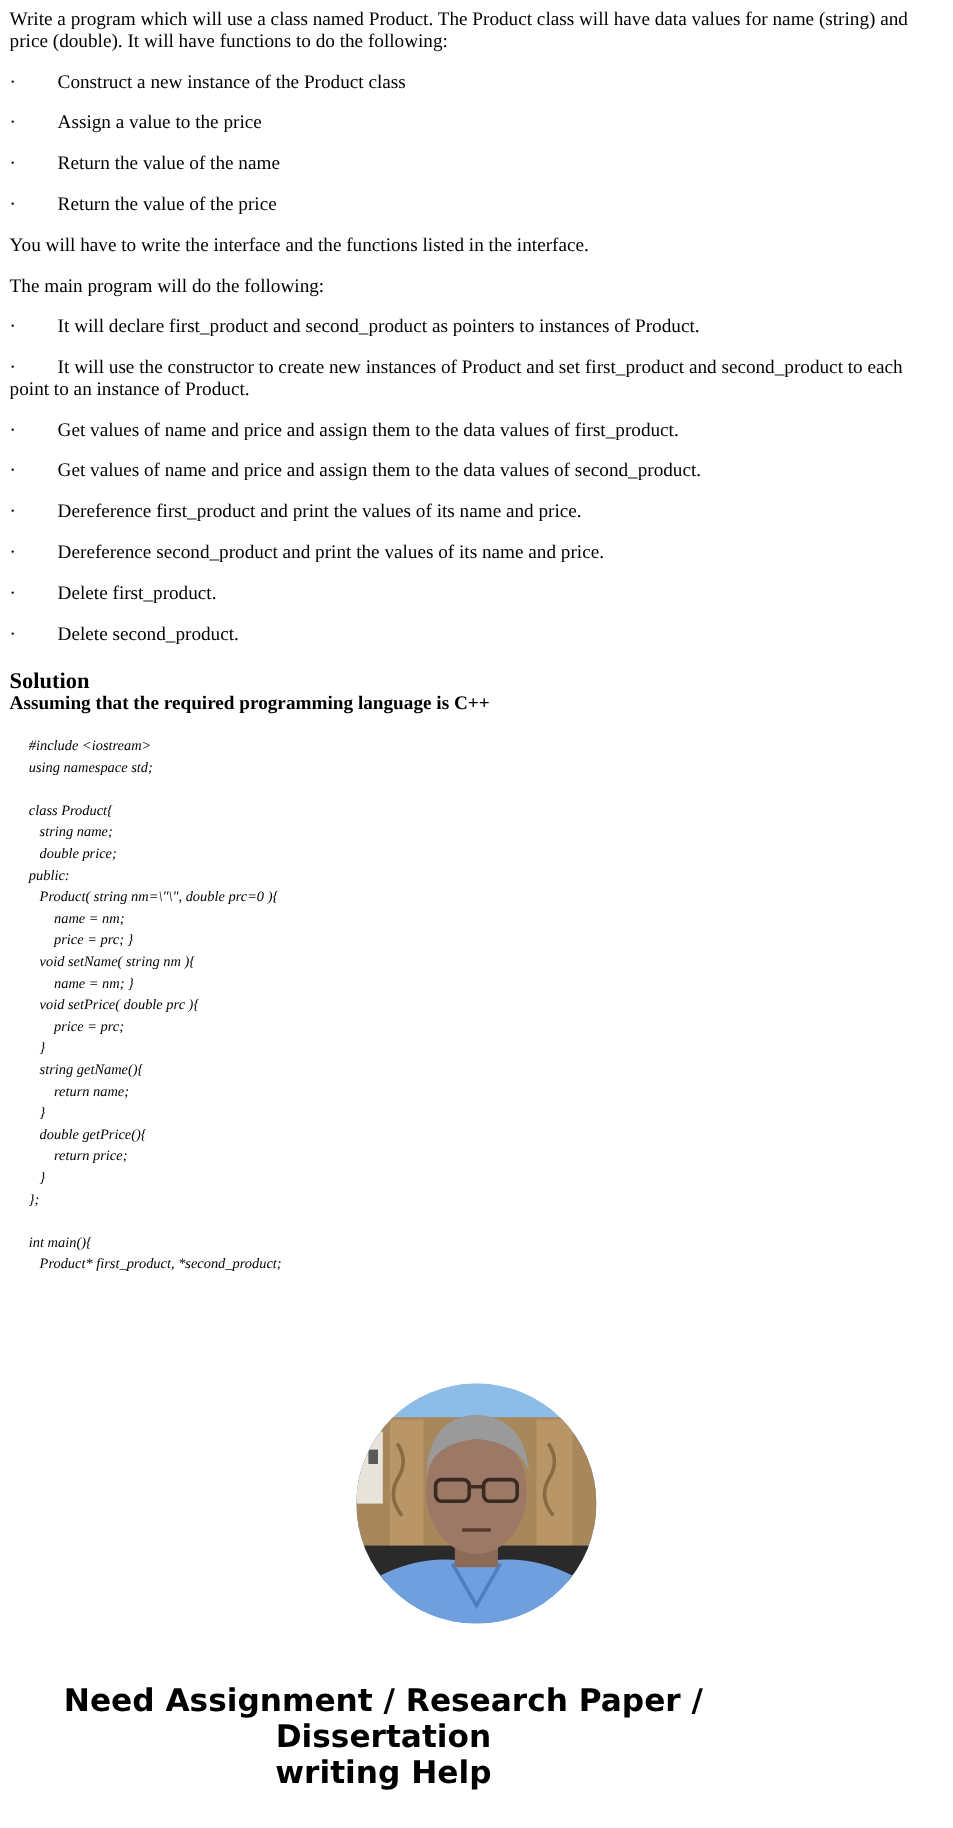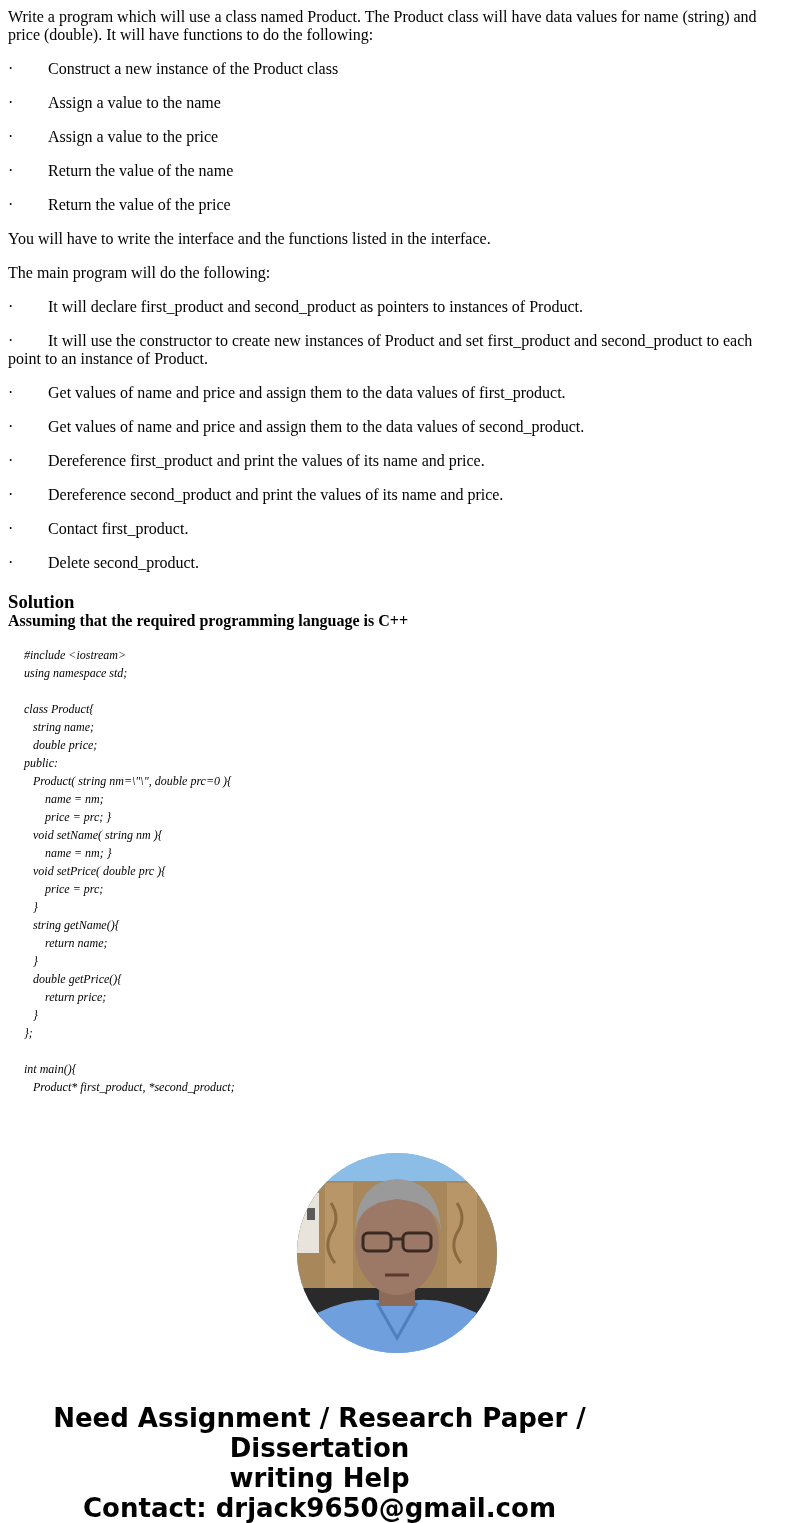--- a/index.html
+++ b/index.html
@@ -39,35 +39,34 @@
       color: #000;
     }
   </style>
 </head>
 <body>
 
 <div class="content">
   <p>Write a program which will use a class named Product. The Product class will have data values for name (string) and price (double). It will have functions to do the following:</p>
 
   <p class="bullet"><span class="dot">·</span><span>Construct a new instance of the Product class</span></p>
-  <p class="bullet"><span class="dot">·</span><span>Assign a value to the name</span></p>
   <p class="bullet"><span class="dot">·</span><span>Assign a value to the price</span></p>
   <p class="bullet"><span class="dot">·</span><span>Return the value of the name</span></p>
   <p class="bullet"><span class="dot">·</span><span>Return the value of the price</span></p>
 
   <p>You will have to write the interface and the functions listed in the interface.</p>
   <p>The main program will do the following:</p>
 
   <p class="bullet"><span class="dot">·</span><span>It will declare first_product and second_product as pointers to instances of Product.</span></p>
   <p class="bullet"><span class="dot">·</span><span>It will use the constructor to create new instances of Product and set first_product and second_product to each point to an instance of Product.</span></p>
   <p class="bullet"><span class="dot">·</span><span>Get values of name and price and assign them to the data values of first_product.</span></p>
   <p class="bullet"><span class="dot">·</span><span>Get values of name and price and assign them to the data values of second_product.</span></p>
   <p class="bullet"><span class="dot">·</span><span>Dereference first_product and print the values of its name and price.</span></p>
   <p class="bullet"><span class="dot">·</span><span>Dereference second_product and print the values of its name and price.</span></p>
-  <p class="bullet"><span class="dot">·</span><span>Contact first_product.</span></p>
+  <p class="bullet"><span class="dot">·</span><span>Delete first_product.</span></p>
   <p class="bullet"><span class="dot">·</span><span>Delete second_product.</span></p>
 
   <h3 class="solution">Solution</h3>
   <p class="assume">Assuming that the required programming language is C++</p>
 
   <div class="code"><div>#include &lt;iostream&gt;</div><div>using namespace std;</div><div>​</div><div>class Product{</div><div>   string name;</div><div>   double price;</div><div>public:</div><div>   Product( string nm=\"\", double prc=0 ){</div><div>       name = nm;</div><div>       price = prc; }</div><div>   void setName( string nm ){</div><div>       name = nm; }</div><div>   void setPrice( double prc ){</div><div>       price = prc;</div><div>   }</div><div>   string getName(){</div><div>       return name;</div><div>   }</div><div>   double getPrice(){</div><div>       return price;</div><div>   }</div><div>};</div><div>​</div><div>int main(){</div><div>   Product* first_product, *second_product;</div></div>
 </div>
 
 <div class="avatar">
   <svg width="200" height="200" viewBox="0 0 200 200">
@@ -96,14 +95,13 @@
     <rect x="106" y="80" width="28" height="18" rx="5" fill="none" stroke="#3a2a22" stroke-width="3"></rect>
     <line x1="94" y1="86" x2="106" y2="86" stroke="#3a2a22" stroke-width="3"></line>
 
     <line x1="88" y1="122" x2="112" y2="122" stroke="#5a3a30" stroke-width="3"></line>
   </svg>
 </div>
 
 <div class="footer">
   <div>Need Assignment / Research Paper / Dissertation</div>
   <div>writing Help</div>
-  <div>Contact: drjack9650@gmail.com</div>
 </div>
 
 </body></html>

